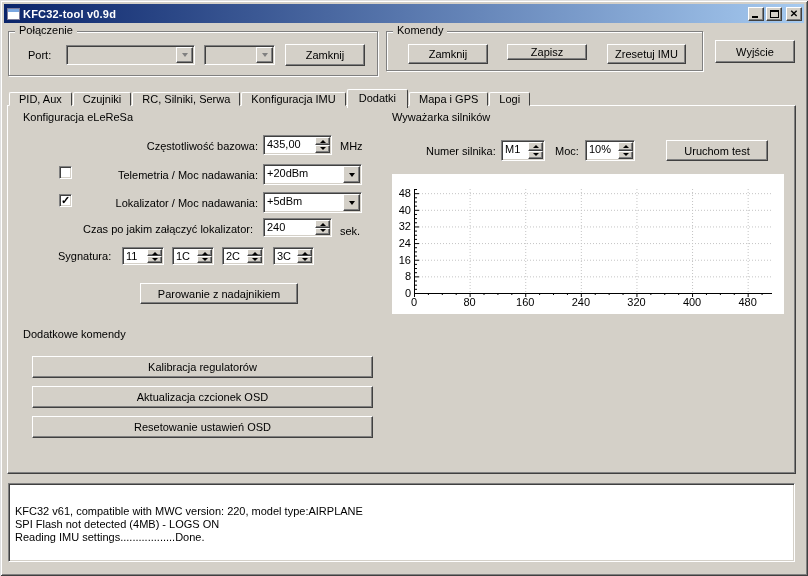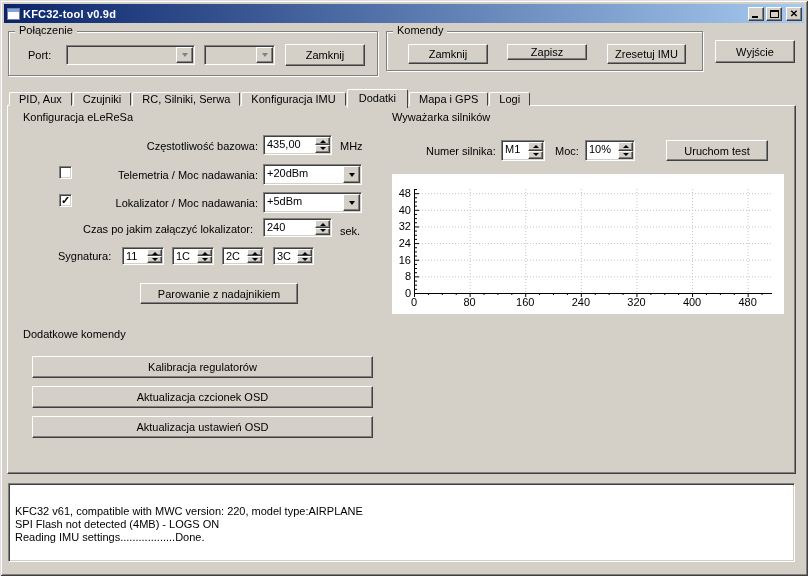--- a/index.html
+++ b/index.html
@@ -256,21 +256,21 @@
           <i class="tri-down-s"></i>
         </span>
     </span>
   </div>
 
   <div class="btn" style="left:140px; top:283px; width:158px; height:21px;">Parowanie z nadajnikiem</div>
 
   <span class="lbl" style="left:23px; top:328px;">Dodatkowe komendy</span>
   <div class="btn" style="left:32px; top:356px; width:341px; height:22px;">Kalibracja regulatorów</div>
   <div class="btn" style="left:32px; top:386px; width:341px; height:22px;">Aktualizacja czcionek OSD</div>
-  <div class="btn" style="left:32px; top:416px; width:341px; height:22px;">Aktualizacja ustawień OSD</div>
+  <div class="btn" style="left:32px; top:416px; width:341px; height:22px;">Resetowanie ustawień OSD</div>
 
   <span class="lbl" style="left:392px; top:111px;">Wyważarka silników</span>
   <span class="lbl" style="left:426px; top:145px;">Numer silnika:</span>
   <div class="spin sunken" style="left:501px; top:140px; width:44px; height:21px;">
     <span class="spin-val">M1</span>
     <span class="spin-btns">
       <span class="spin-btn">
           <i class="tri-up-s"></i>
         </span>
       <span class="spin-btn">

